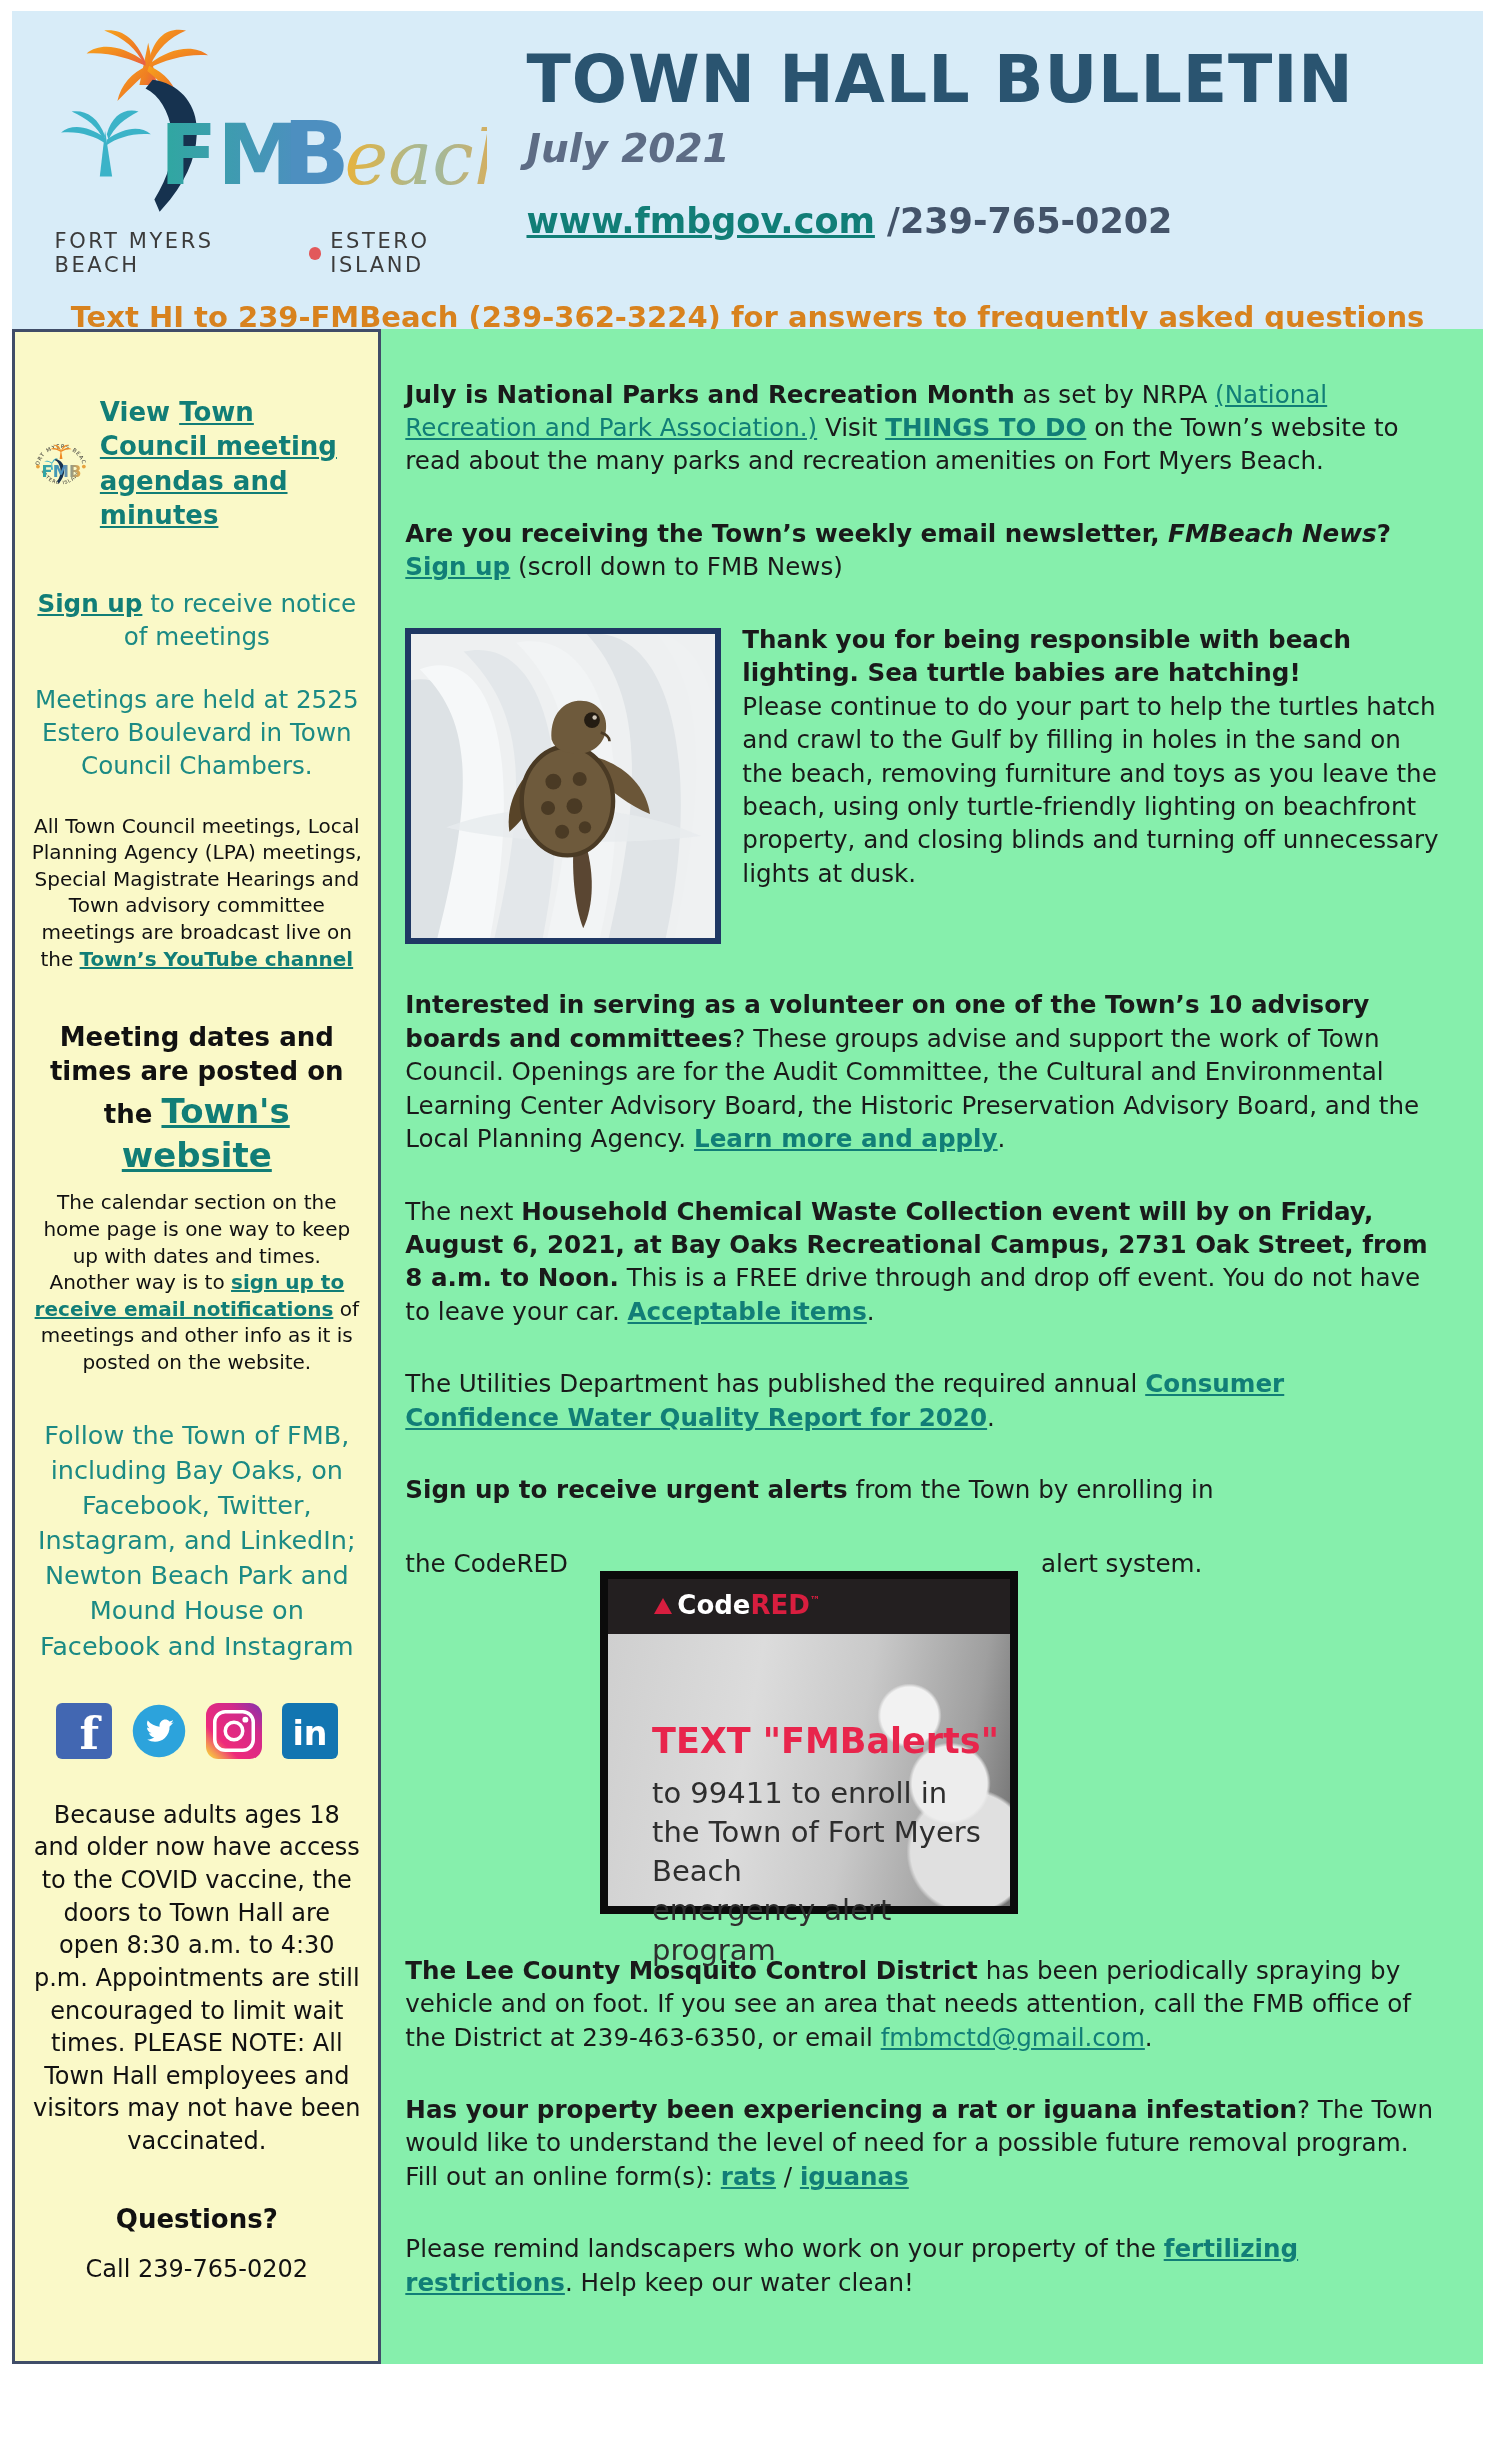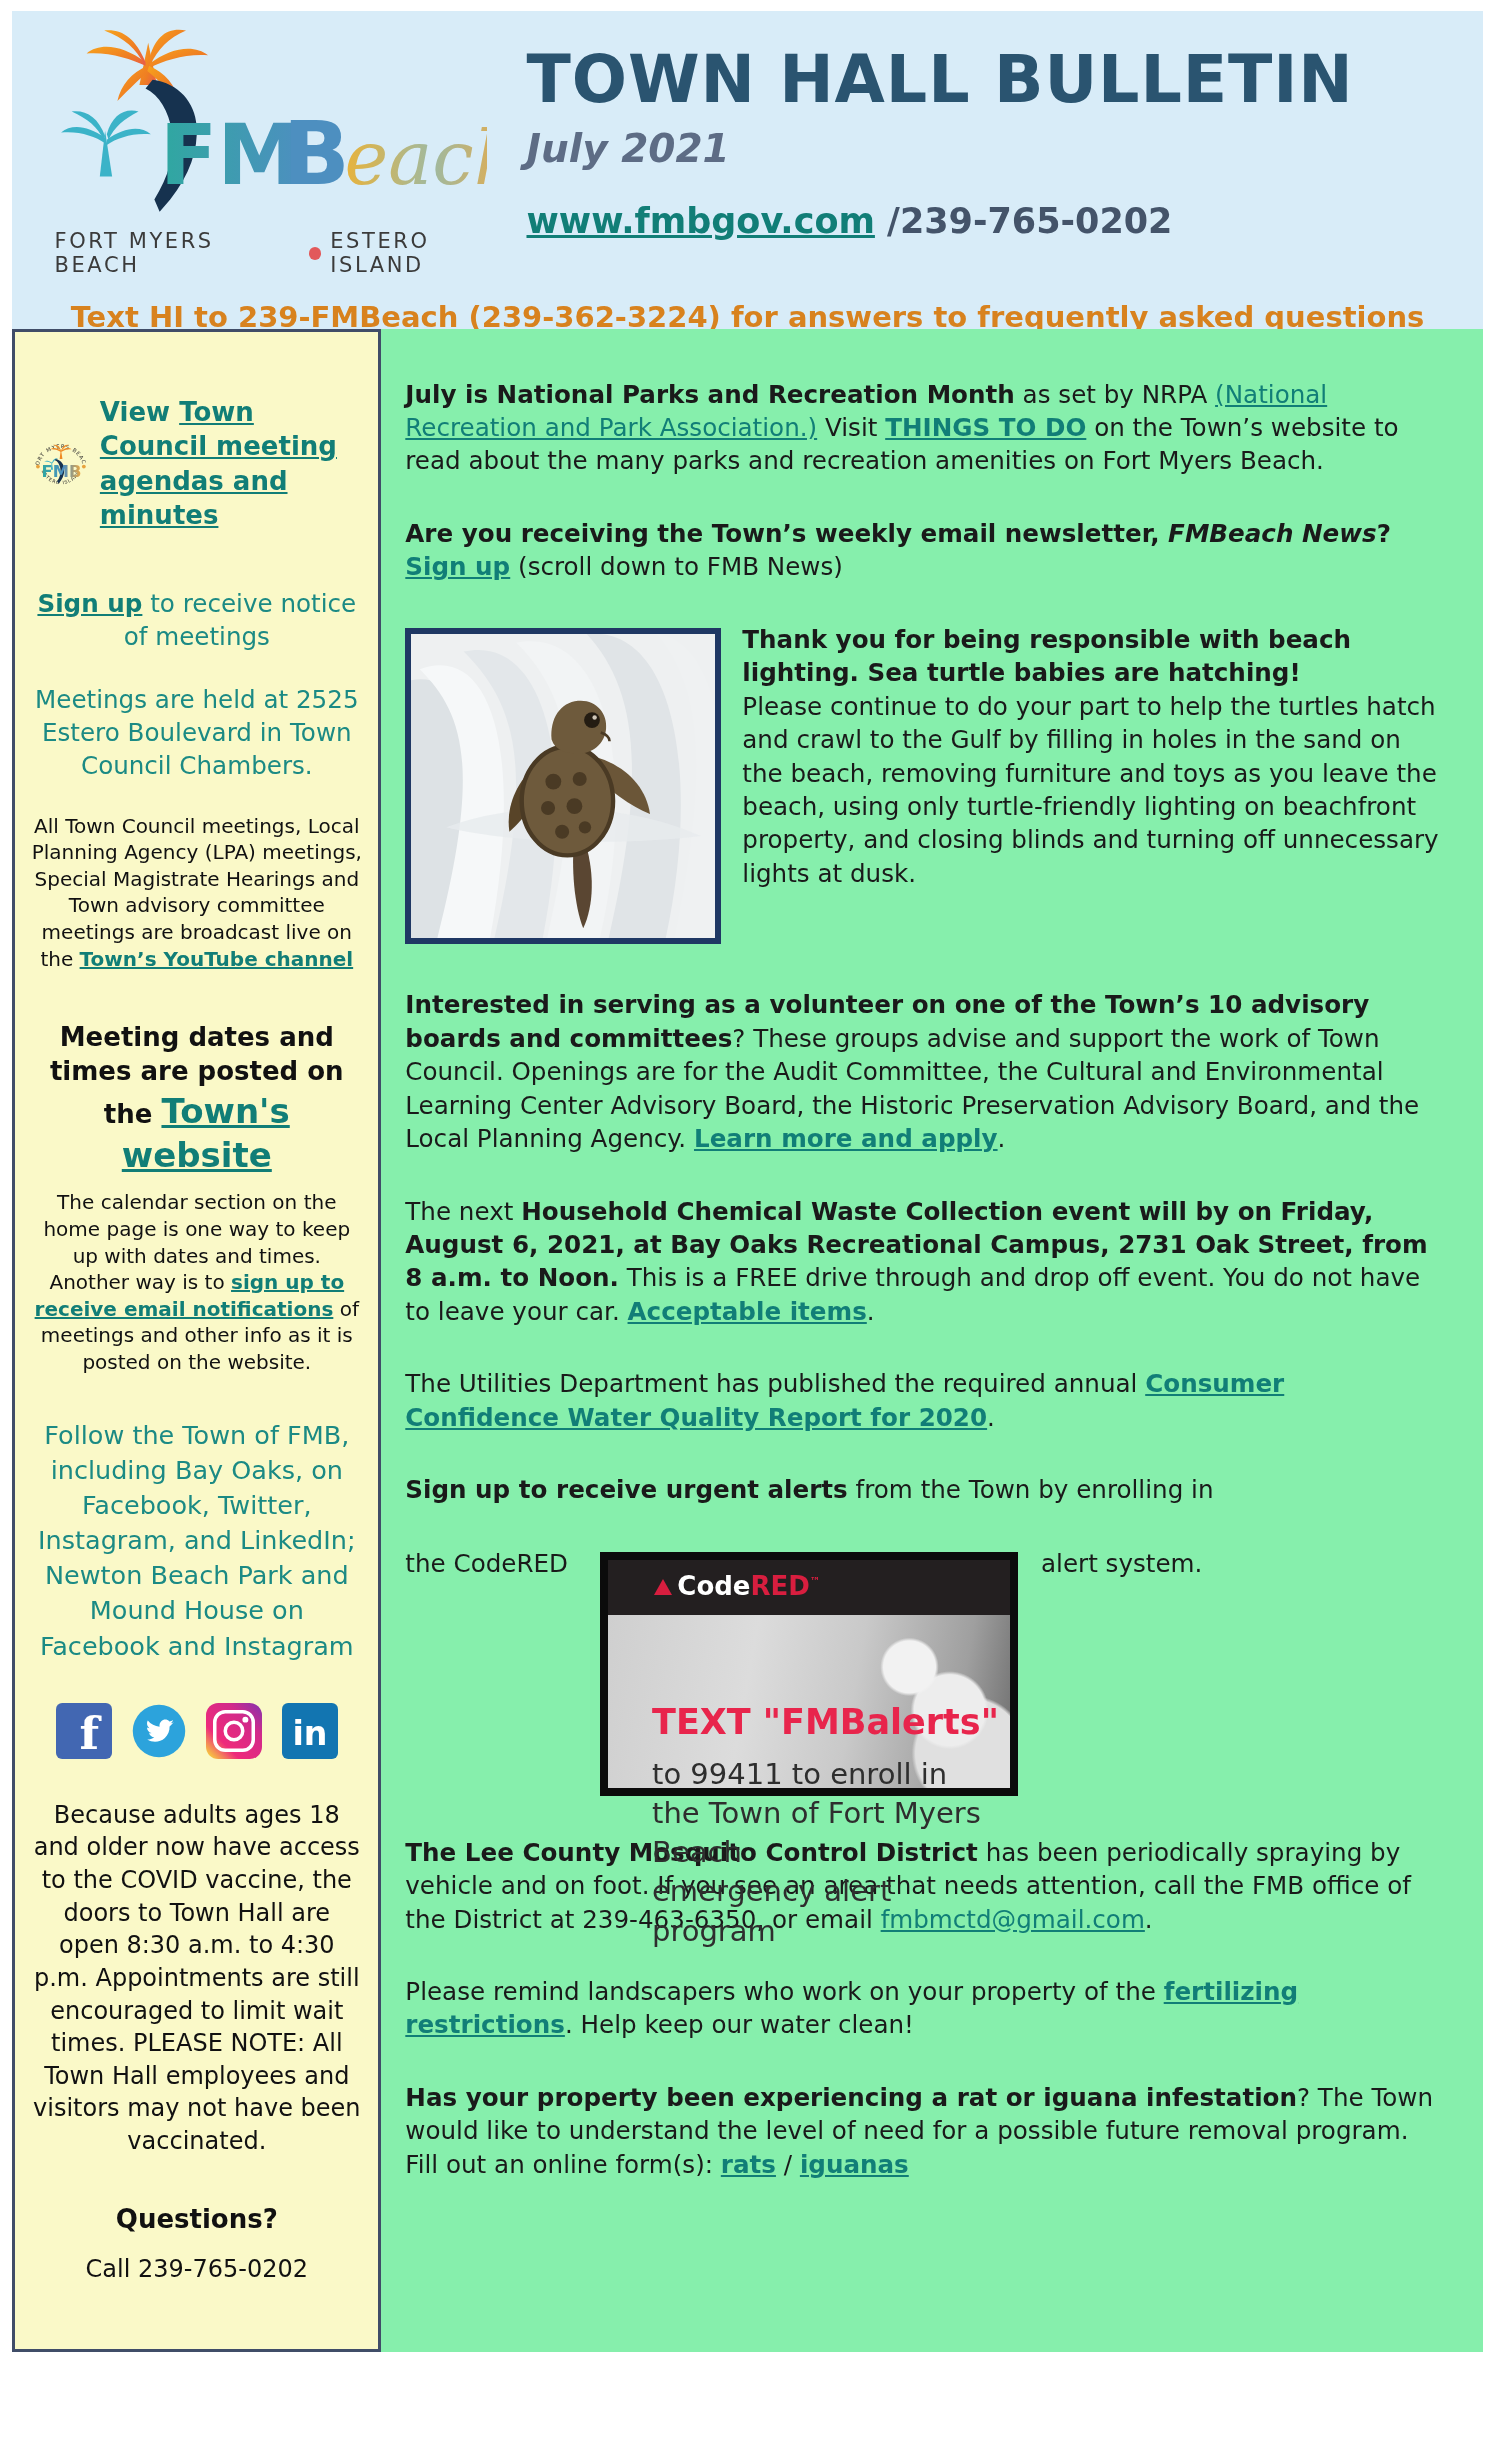--- a/index.html
+++ b/index.html
@@ -44,21 +44,21 @@
   .social-row{display:flex;justify-content:center;gap:19.3px;margin:39px 0 7px 0;}
   .social-row svg{display:block;}
   
   .turtle-sec{overflow:hidden;margin-bottom:39px;}
   .turtle-fig{float:left;width:304px;height:304px;border:6.2px solid #1F3864;margin:5.3px 21px 5.3px 0;background:#dfe3e6;}
   
   .cr-line1{margin:0 0 1.8px 0;}
   .cr-row{display:flex;align-items:flex-start;margin:0 0 40px 0;}
   .cr-left{flex:0 0 auto;padding-top:1.8px;}
   .cr-right{flex:0 0 auto;padding-top:1.8px;}
-  .cr-img{width:418px;height:244px;box-sizing:border-box;border:8px solid #0b0b0b;margin:6px 23px 0 32px;
+  .cr-img{width:418px;height:343px;box-sizing:border-box;border:8px solid #0b0b0b;margin:25px 23px 0 32px;
           background:#231F20;display:flex;flex-direction:column;}
   .cr-head{height:55px;background:#231F20;display:flex;align-items:center;padding-left:46px;flex:0 0 auto;}
   .cr-logo{font-size:26px;font-weight:bold;color:#fff;display:flex;align-items:center;gap:5.3px;}
   .cr-logo .red{color:#D81E3F;} .cr-logo .tm{font-size:10.6px;color:#D81E3F;vertical-align:super;}
   .cr-tri{width:0;height:0;border-left:9.7px solid transparent;border-right:9.7px solid transparent;
           border-bottom:16px solid #D81E3F;position:relative;}
   .cr-body{flex:1;position:relative;
      background:radial-gradient(circle at 75% 30%,#f2f2f2 0 8%,rgba(242,242,242,0) 9%),
                 radial-gradient(circle at 85% 55%,#ededed 0 10%,rgba(237,237,237,0) 11%),
                 radial-gradient(circle at 90% 80%,#e0e0e0 0 14%,rgba(224,224,224,0) 15%),
@@ -302,20 +302,20 @@
                 <div>emergency alert program</div>
               </div>
             </div>
           </div>
         </div>
         <span class="cr-right">alert system.</span>
       </div>
 
       <p><span class="b">The Lee County Mosquito Control District</span><span> has been periodically spraying by vehicle and on foot. If you see an area that needs attention, call the FMB office of the District at 239-463-6350, or email </span><a class="lp">fmbmctd@gmail.com</a><span>.</span></p>
 
+      <p><span class="b">Has your property been experiencing a rat or iguana infestation</span><span>? The Town would like to understand the level of need for a possible future removal program. Fill out an online form(s): </span><a>rats</a><span> / </span><a>iguanas</a></p>
+
       <p><span>Please remind landscapers who work on your property of the </span><a>fertilizing restrictions</a><span>. Help keep our water clean!</span></p>
-
-      <p><span class="b">Has your property been experiencing a rat or iguana infestation</span><span>? The Town would like to understand the level of need for a possible future removal program. Fill out an online form(s): </span><a>rats</a><span> / </span><a>iguanas</a></p>
 
     </main>
   </div>
 </div>
 
 
 </body></html>

